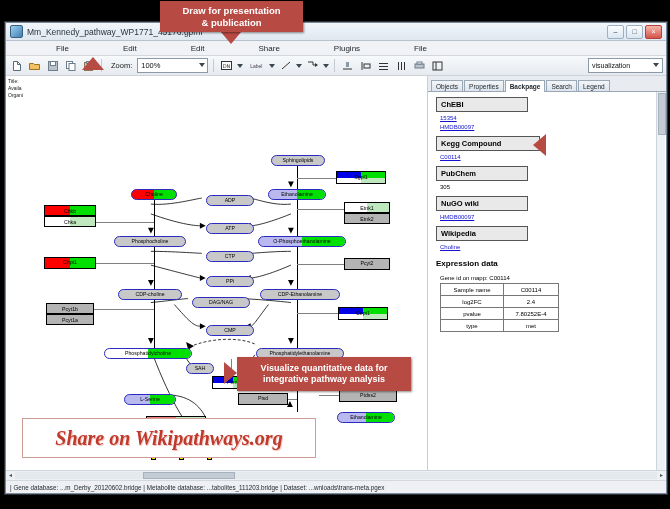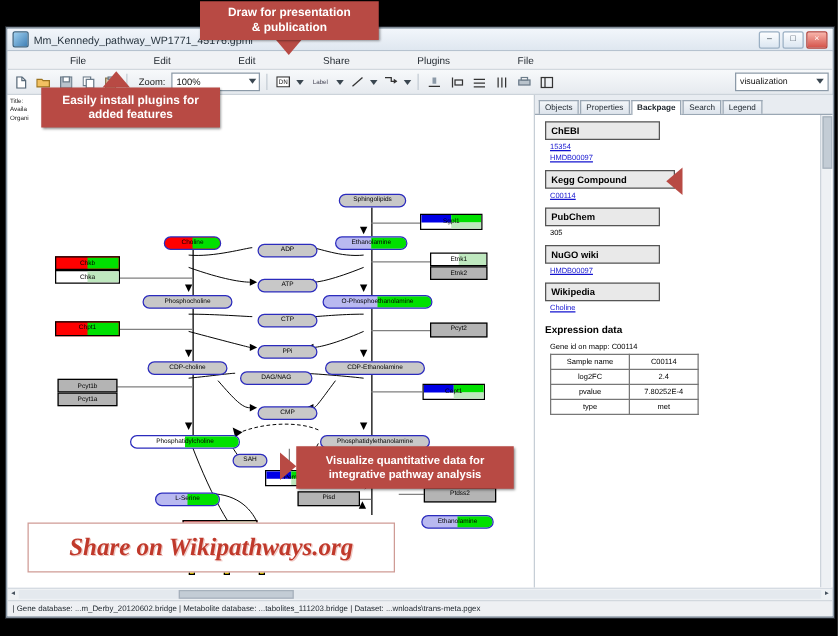--- a/index.html
+++ b/index.html
@@ -549,26 +549,20 @@
   </div>
 
   <div class="callout" style="left:160px;top:1px;width:143px;height:31px;font-size:9.5px;">
     <div>
       <div>Draw for presentation</div>
       <div>&amp; publication</div>
     </div>
   </div>
   <div class="arrow-d" style="left:220px;top:31px;"></div>
 
-  <div class="callout" style="left:33px;top:70px;width:143px;height:32px;font-size:9.5px;">
-    <div>
-      <div>Easily install plugins for</div>
-      <div>added features</div>
-    </div>
-  </div>
   <div class="arrow-u" style="left:82px;top:57px;"></div>
 
   <div class="arrow-l" style="left:533px;top:134px;"></div>
 
   <div class="callout" style="left:237px;top:357px;width:174px;height:34px;font-size:9px;">
     <div>
       <div>Visualize quantitative data  for</div>
       <div>integrative pathway analysis</div>
     </div>
   </div>

